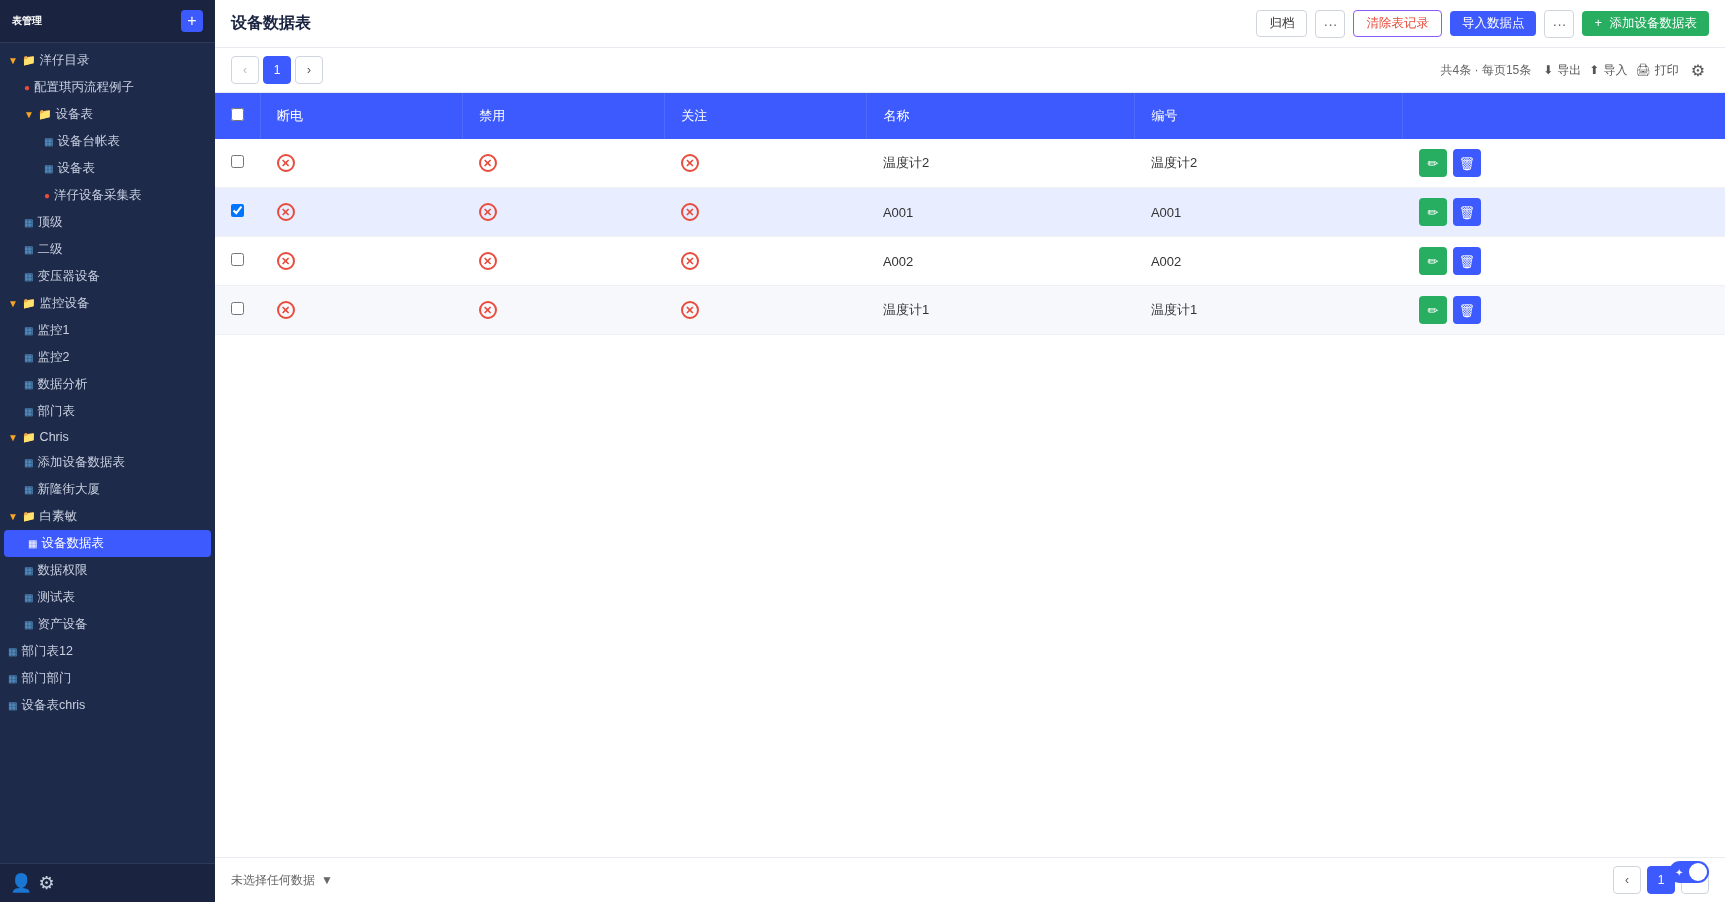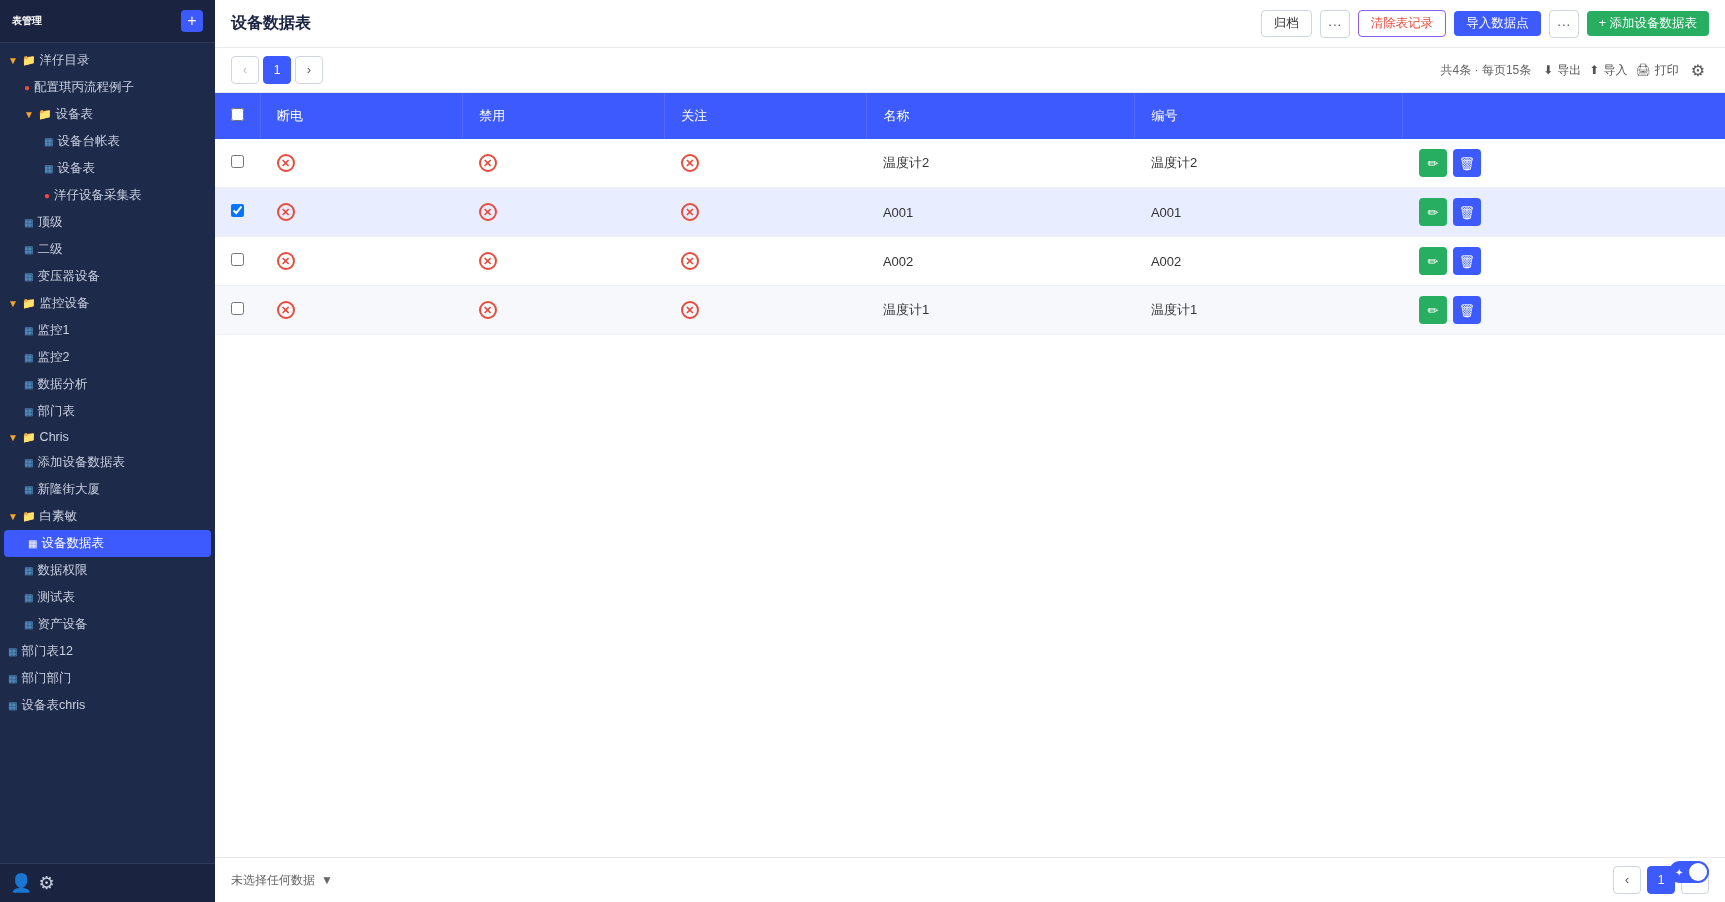--- a/index.html
+++ b/index.html
@@ -133,20 +133,21 @@
     }
     .btn {
       display: inline-flex;
       align-items: center;
       gap: 4px;
       padding: 4px 12px;
       border-radius: 4px;
       font-size: 12.5px;
       cursor: pointer;
       border: none;
+      font-family: Liberation Mono, monospace;
     }
     .btn-default {
       background: #fff;
       border: 1px solid #d0d5e0;
       color: #333;
     }
     .btn-danger {
       background: #fff;
       border: 1px solid #8b5cf6;
       color: #e74c3c;

